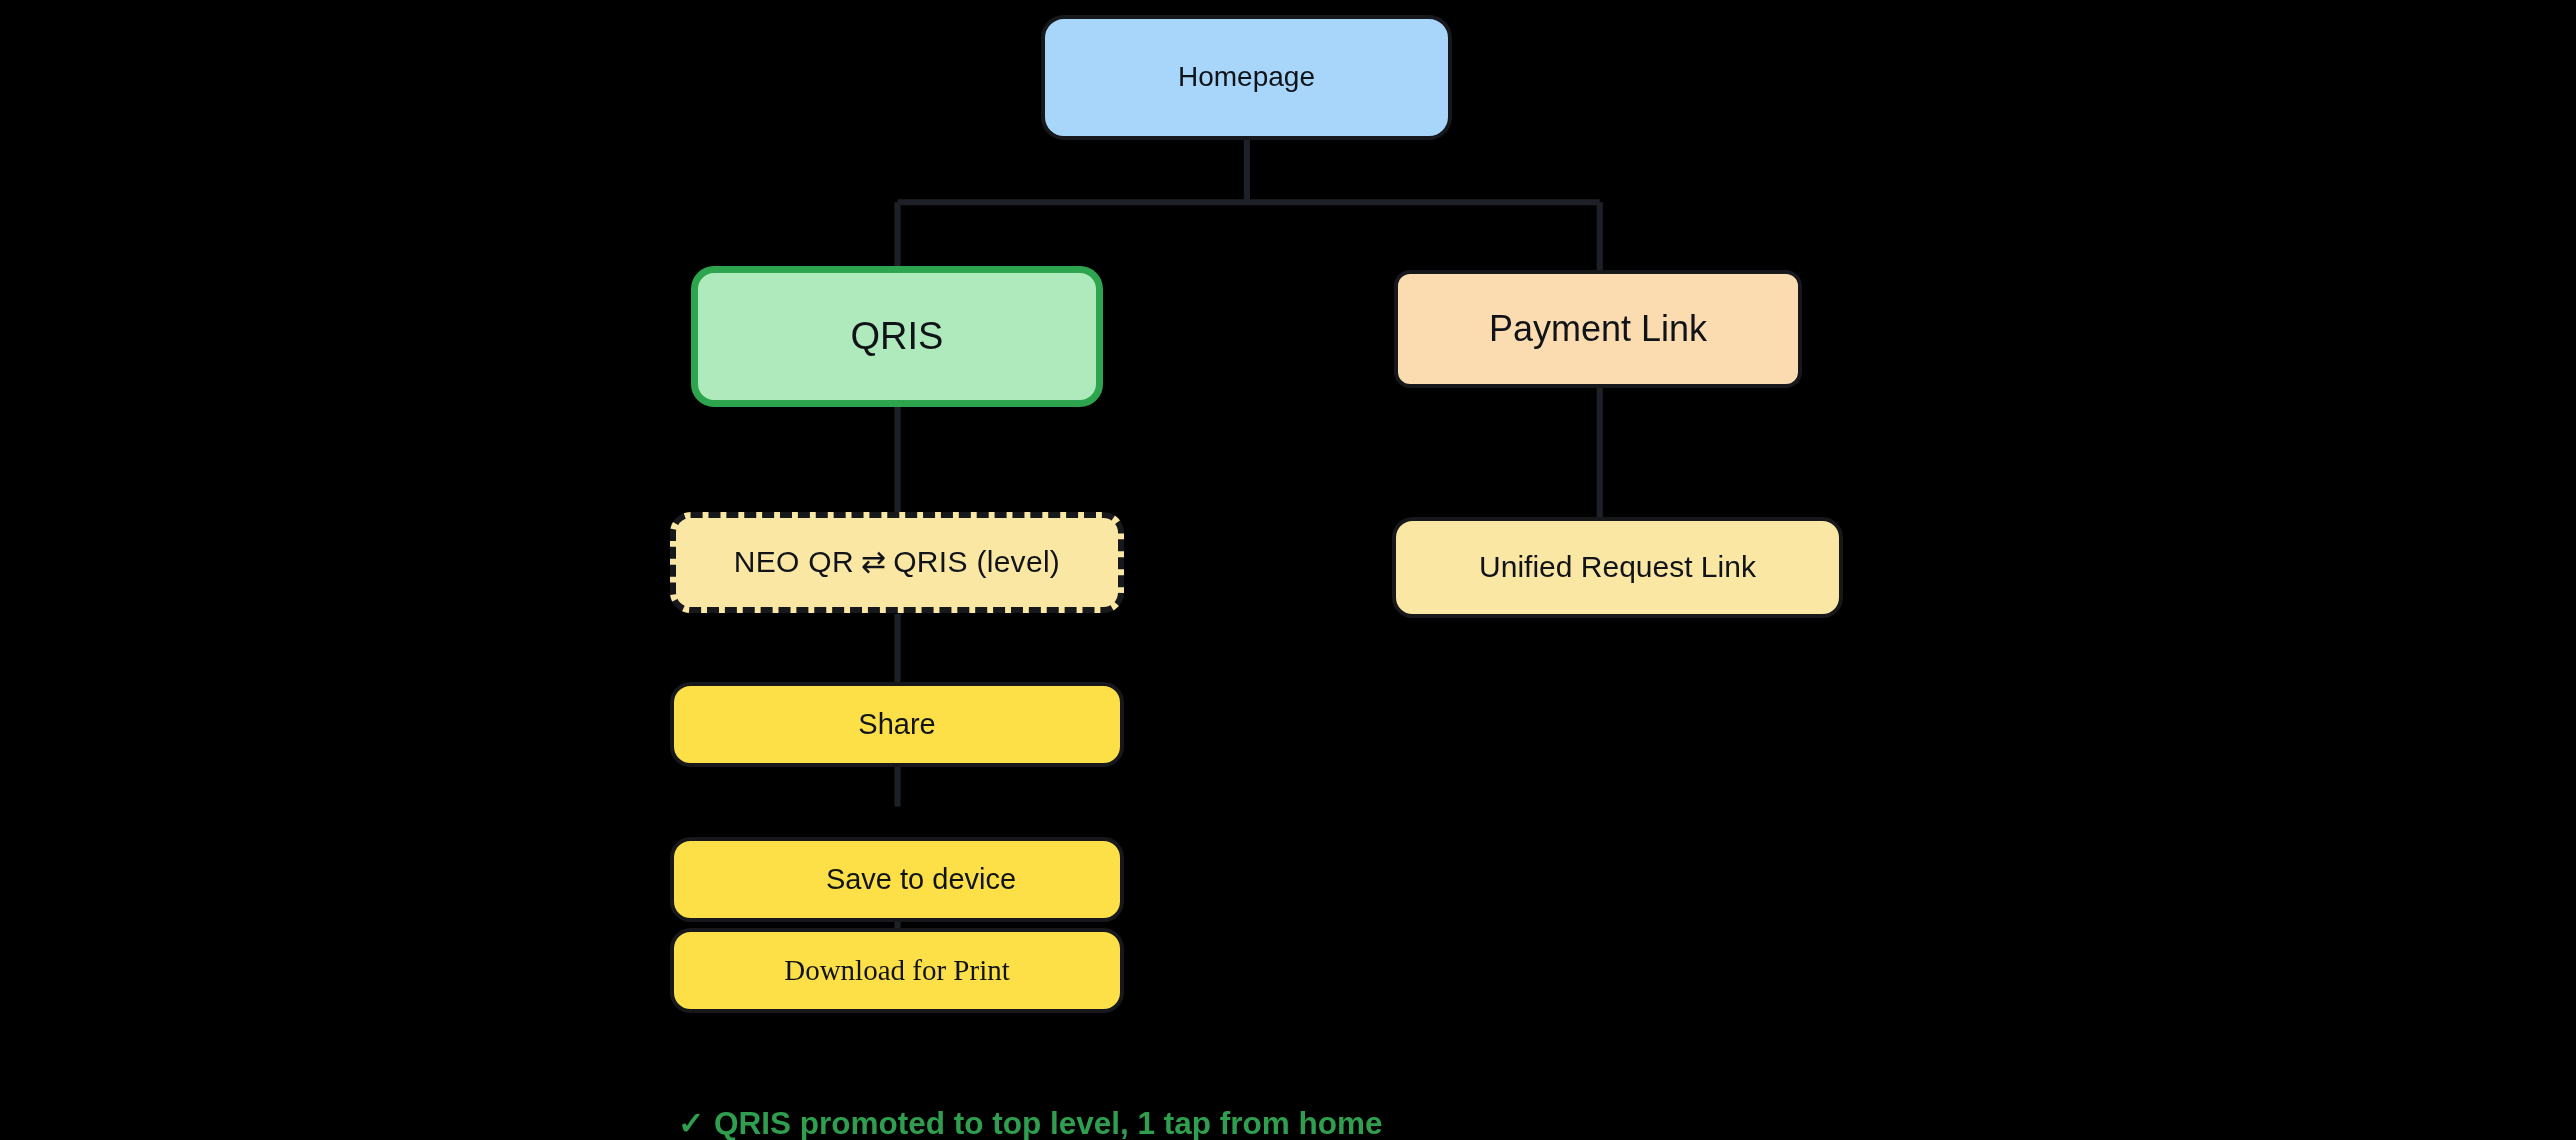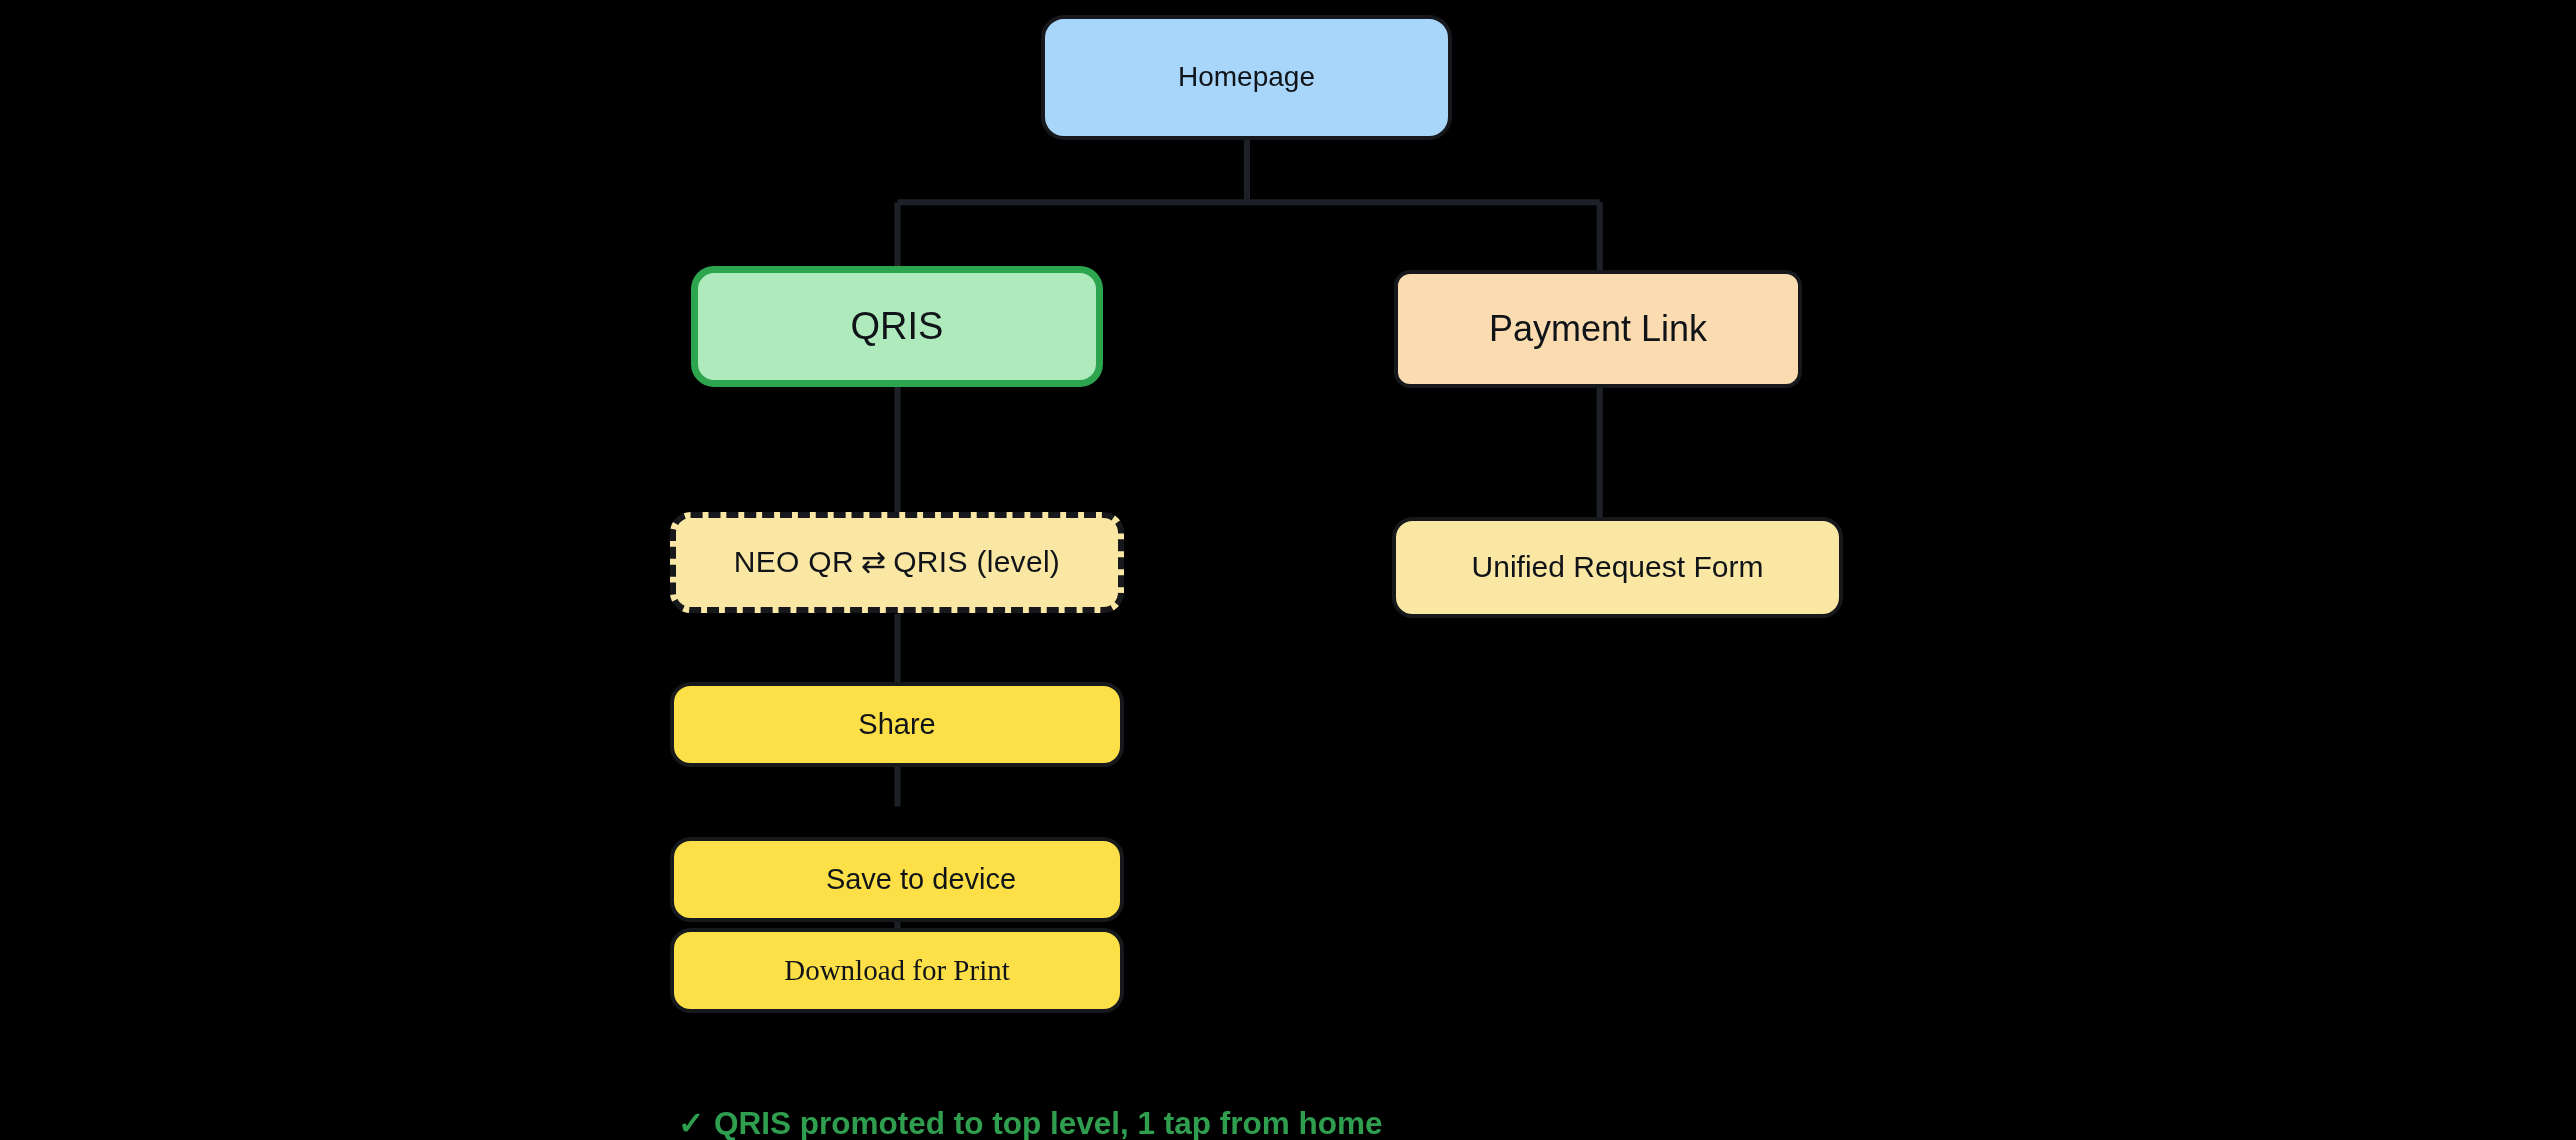--- a/index.html
+++ b/index.html
@@ -51,21 +51,21 @@
     width: 411px; height: 125px;
     background: #a8d5fa;
     border: 4.8px solid #16181c;
     border-radius: 23px;
     font-size: 28px;
   }
 
   
   #node-qris {
     left: 691px; top: 266px;
-    width: 412px; height: 121px;
+    width: 412px; height: 141px;
     background: #aeeabb;
     border: 7.5px solid #2da44e;
     border-radius: 23px;
     font-size: 38px;
   }
 
   
   #node-payment-link {
     left: 1394px; top: 270px;
     width: 408px; height: 118px;
@@ -170,21 +170,21 @@
     <span class="node-label">Payment Link</span>
   </div>
 
   <div class="node" id="node-neo-qr-swipe">
     <span class="node-label">
       <span>NEO QR</span><span class="swap-icon">⇄</span><span>QRIS  (level)</span>
     </span>
   </div>
 
   <div class="node" id="node-unified-request-form">
-    <span class="node-label">Unified Request Form</span>
+    <span class="node-label">Unified Request Link</span>
   </div>
 
   <div class="node leaf" id="node-share">
     <span class="node-label">Share</span>
   </div>
 
   <div class="node leaf" id="node-save-device">
     <span class="node-label">Save to device</span>
   </div>
 

